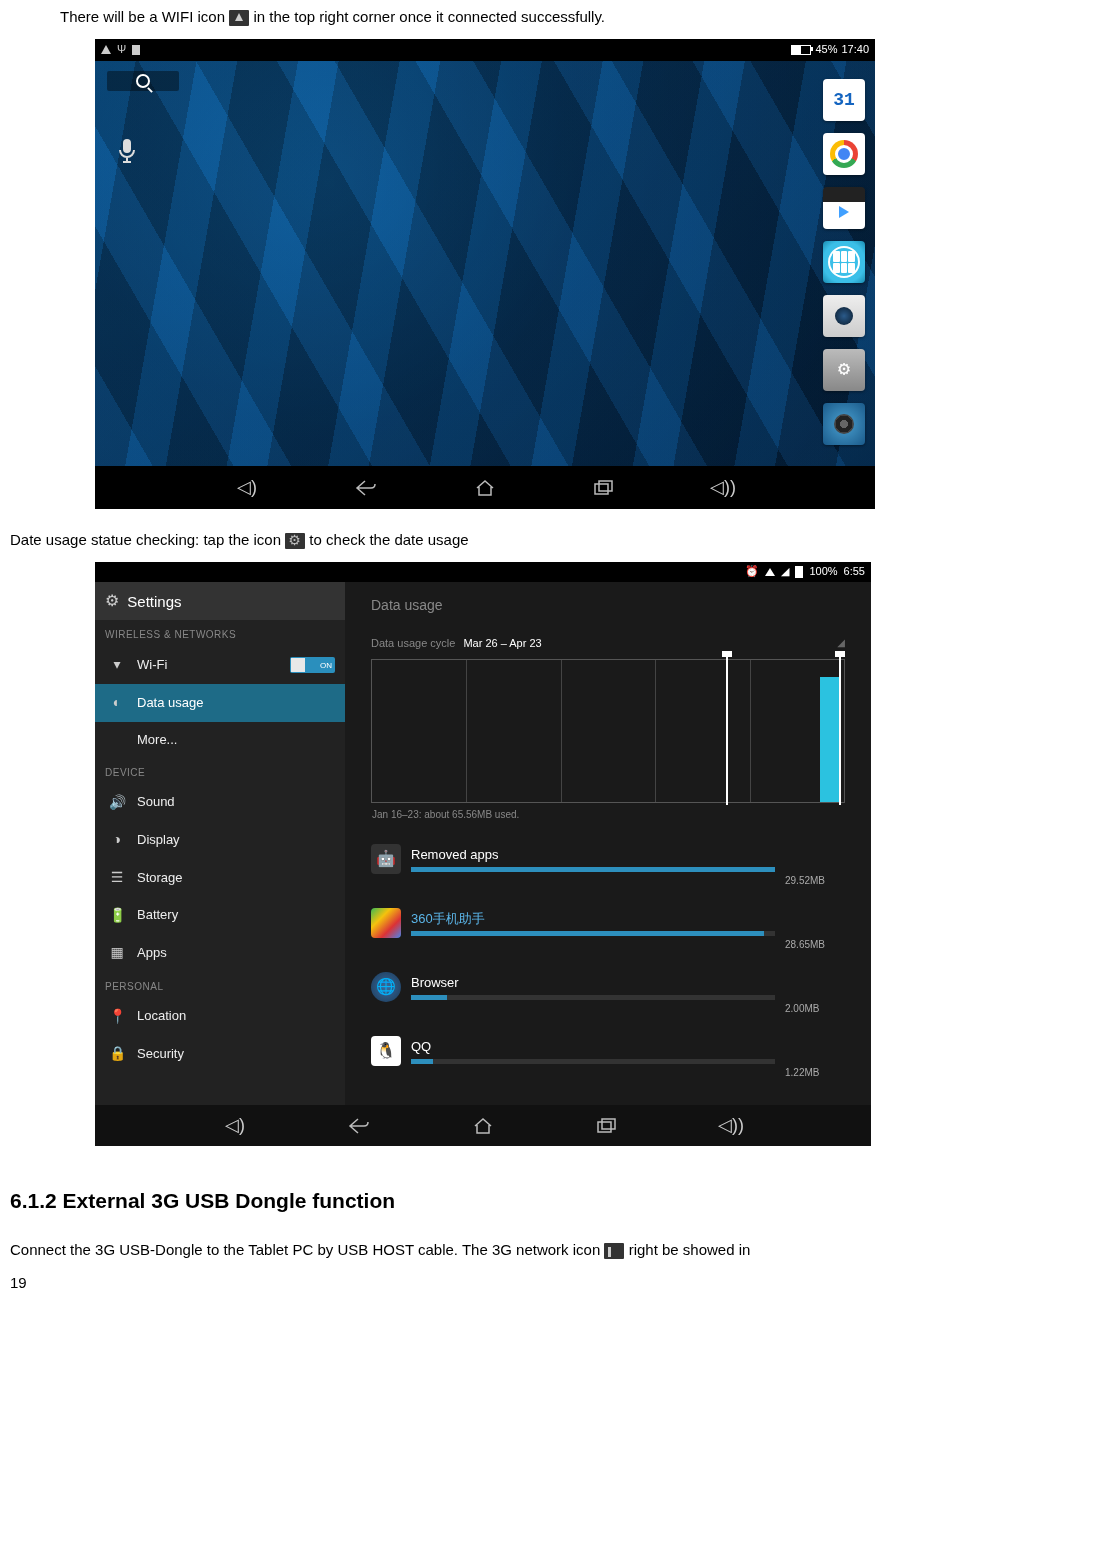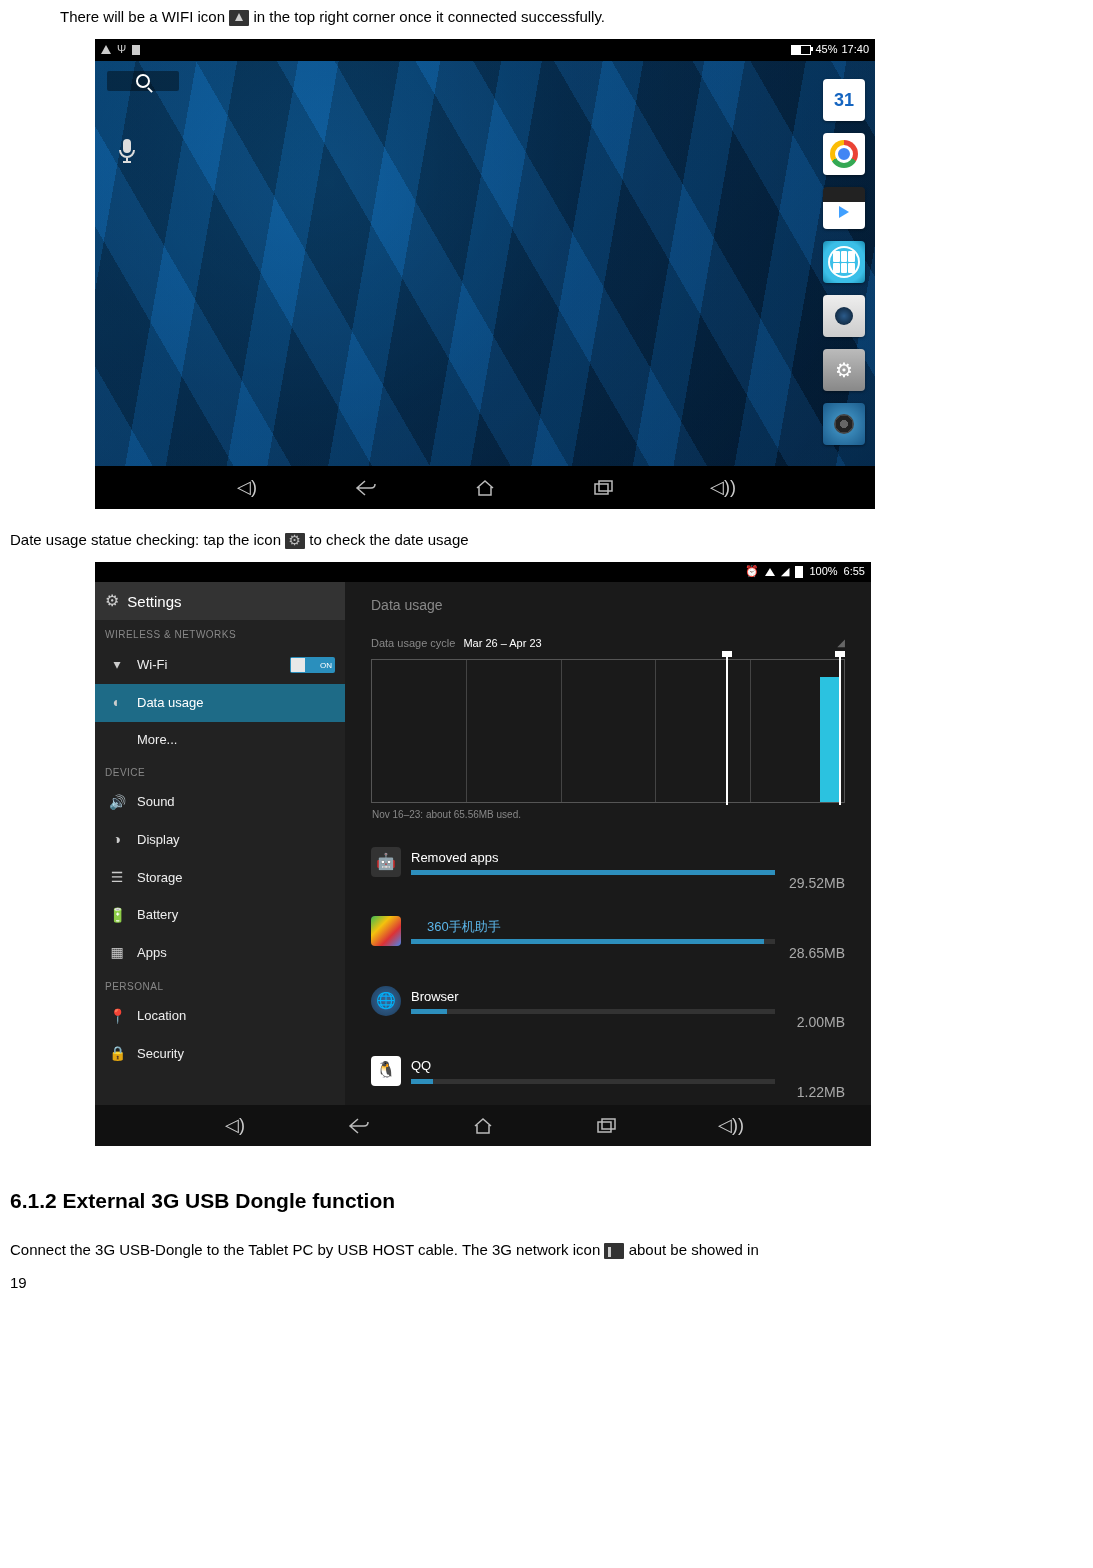--- a/index.html
+++ b/index.html
@@ -92,21 +92,21 @@
 
   .s1-mic {
     position:absolute; left:12px; top:70px;
     width:40px;height:40px;
     display:flex;align-items:center;justify-content:center;
     color:#ccc;font-size:20px;
   }
 
   .s1-dock {
     position:absolute; right:10px; top:18px;
-    display:flex; flex-direction:column; gap:12px;
+    display:flex; flex-direction:column; gap:12px;font-family:Liberation Mono, monospace;
   }
   .dock-item {
     width:42px;height:42px;border-radius:4px;
     display:flex;align-items:center;justify-content:center;
     font-size:20px;
     box-shadow:0 1px 3px rgba(0,0,0,0.4);
   }
   .di-calendar{background:#fff;color:#1565c0;flex-direction:column;font-size:9px;font-weight:bold;}
   .di-calendar .num{font-size:18px;line-height:1;}
   .di-chrome{background:#fff;}
@@ -170,24 +170,24 @@
 
   .s2-apps{margin-top:24px;}
   .s2-app{display:flex;align-items:center;gap:10px;padding:3px 0;}
   .s2-app-icon{width:30px;height:30px;border-radius:4px;display:flex;align-items:center;justify-content:center;font-size:16px;}
   .ai-droid{background:#333;color:#a4c639;}
   .ai-360{background:linear-gradient(135deg,#3cba54,#f4c20d,#db3236,#4885ed);}
   .ai-browser{background:radial-gradient(#3a6a9a,#1a3a5a);border-radius:50%;}
   .ai-qq{background:#fff;}
   .s2-app-body{flex:1;}
   .s2-app-name{color:#fff;font-size:13px;margin-bottom:3px;}
-  .s2-app-name.blue{color:#5bb5e8;margin-left:16px;}
+  .s2-app-name.blue{color:#5bb5e8;}
   .s2-app-bar{height:5px;background:#333;position:relative;}
   .s2-app-bar span{position:absolute;left:0;top:0;bottom:0;background:#2d8fbd;}
-  .s2-app-size{color:#aaa;font-size:14px;width:60px;text-align:right;margin-top:44px;}
+  .s2-app-size{color:#aaa;font-size:10px;width:60px;text-align:left;margin-top:44px;}
 
   .s2-nav{height:41px;background:#111;display:flex;align-items:center;justify-content:center;gap:100px;}
 
   h3.section{font-size:21px;font-weight:bold;margin:40px 0 24px 0;}
   .page-num{text-align:left;font-size:15px;margin-top:4px;}
 </style>
 </head>
 <body>
 
 <p class="text-line text-line-indent">
@@ -353,21 +353,21 @@
         <span class="tri">◢</span>
       </div>
       <div class="s2-chart">
         <div class="vline" style="left:20%"></div>
         <div class="vline" style="left:40%"></div>
         <div class="vline" style="left:60%"></div>
         <div class="vline" style="left:80%"></div>
         <div class="sel-a" style="left:75%"></div>
         <div class="sel-a" style="left:99%"></div>
         <div class="band" style="left:95%;width:4%;height:88%"></div>
-        <div class="caption">Nov 16–23: about 65.56MB used.</div>
+        <div class="caption">Jan 16–23: about 65.56MB used.</div>
       </div>
       <div class="s2-apps" id="s2-apps">
           <div class="s2-app">
             <div class="s2-app-icon ai-droid">🤖</div>
             <div class="s2-app-body">
               <div class="s2-app-name">Removed apps</div>
               <div class="s2-app-bar">
                 <span style="width:100%"></span>
               </div>
             </div>
@@ -430,15 +430,15 @@
         <span class="nav-glyph">◁))</span>
       </div>
   </div>
 </div>
 
 <h3 class="section">6.1.2 External 3G USB Dongle function</h3>
 
 <p class="text-line">
   <span>Connect the 3G USB-Dongle to the Tablet PC by USB HOST cable. The 3G network icon </span>
   <span class="inline-icon signal"></span>
-  <span> about be showed in</span>
+  <span> right be showed in</span>
 </p>
 <div class="page-num">19</div>
 
 </body></html>

